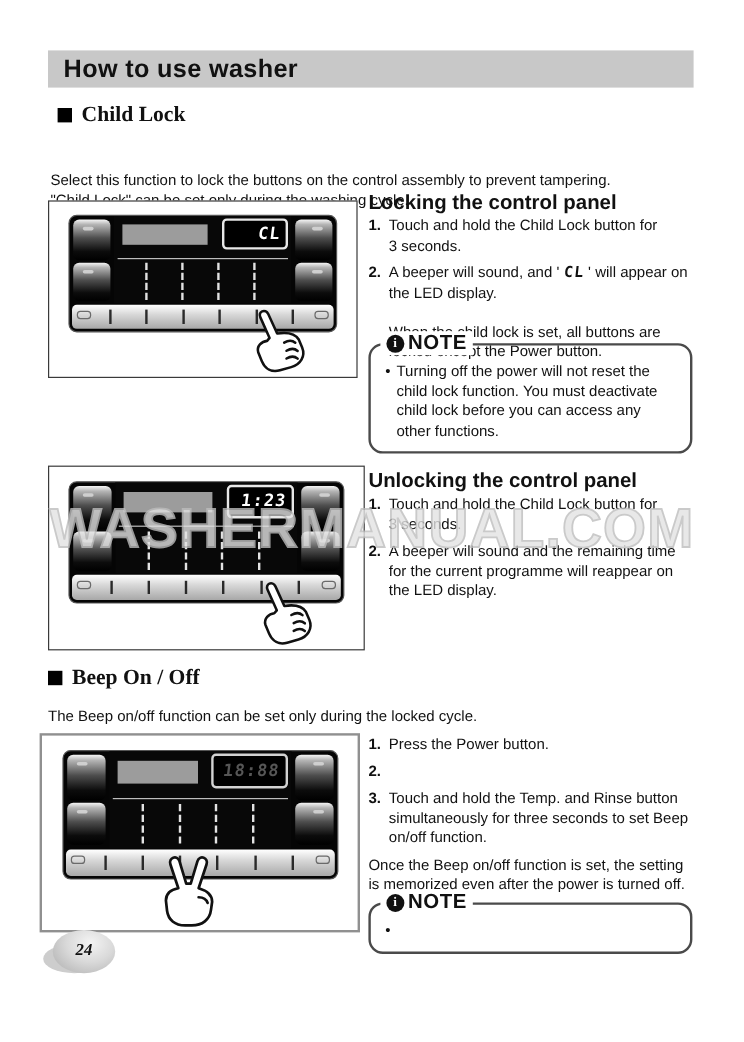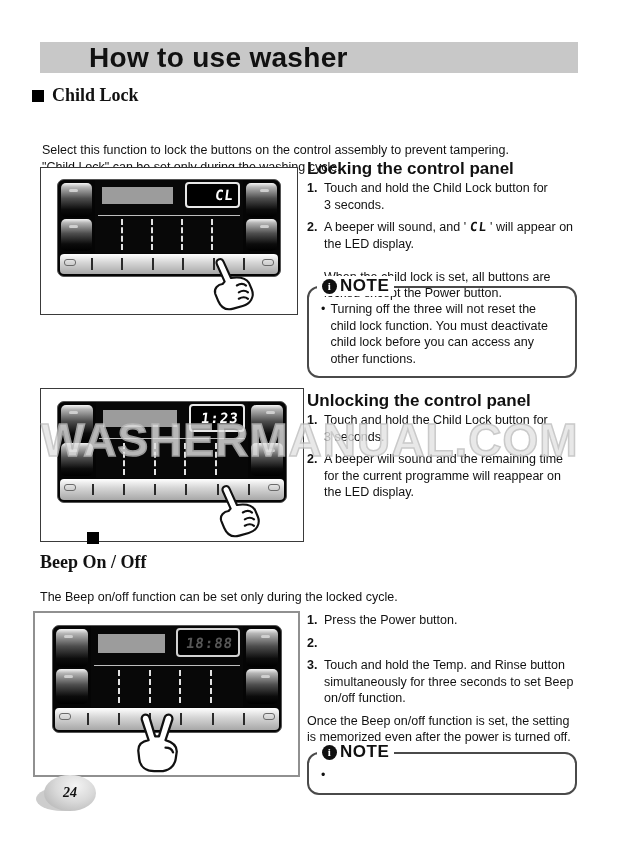--- a/index.html
+++ b/index.html
@@ -5,21 +5,21 @@
   html,body{margin:0;padding:0;}
   body{
     width:620px;height:868px;position:relative;background:#ffffff;
     font-family:"Liberation Sans",sans-serif;color:#111;overflow:hidden;
   }
   .abs{position:absolute;}
 
   
   #header-bar{left:40px;top:42px;width:538px;height:31px;background:#c8c8c8;
     display:flex;align-items:center;}
-  #header-title{font-size:28px;font-weight:700;padding-left:13px;letter-spacing:.3px;margin-left:36px;}
+  #header-title{font-size:21px;font-weight:700;padding-left:13px;letter-spacing:.3px;}
 
   
   .sec-head{display:flex;align-items:center;gap:8px;
     font-family:"Liberation Serif",serif;font-size:18px;font-weight:700;}
   .sq{width:12px;height:12px;background:#000;flex:0 0 auto;}
 
   .body-txt{font-size:12.5px;line-height:16.5px;white-space:pre-line;}
 
   
   .sub-head{font-size:17px;font-weight:700;}
@@ -83,21 +83,21 @@
     display:flex;align-items:center;justify-content:center;}
   #page-blob .num{font-size:14px;font-weight:700;font-style:italic;color:#111;}
 </style>
 </head>
 <body>
 
 <div class="abs" id="header-bar">
   <div id="header-title">How to use washer</div>
 </div>
 
-<div class="abs sec-head" style="left:32px;top:85px;align-items:center;">
+<div class="abs sec-head" style="left:48px;top:85px;align-items:center;">
   <span class="sq"></span>
   <span>Child Lock</span>
 </div>
 
 <div class="abs body-txt" style="left:42px;top:117px;width:548px;margin-top:25px;">Select this function to lock the buttons on the control assembly to prevent tampering.
 "Child Lock" can be set only during the washing cycle.</div>
 
 <div class="abs illus" id="illus1">
   <div class="cpanel" style="left:16px;top:11px;width:222px;height:96px;">
     <div class="btn bl1">
@@ -161,21 +161,21 @@
   </div>
 </div>
 
 <div class="abs note" style="left:307px;top:286px;width:248px;">
   <div class="note-title">
     <span class="note-icon">i</span>
     <span>NOTE</span>
   </div>
   <div class="note-body">
     <span class="bullet">•</span>
-    <span class="step-text">Turning off the three will not reset the
+    <span class="step-text">Turning off the power will not reset the
 child lock function. You must deactivate
 child lock before you can access any
 other functions.</span>
   </div>
 </div>
 
 <div class="abs illus" id="illus2">
   <div class="cpanel" style="left:16px;top:12px;width:228px;height:100px;">
     <div class="btn bl1">
         <span class="dash l"></span>
@@ -231,21 +231,21 @@
   <div class="step">
     <span class="step-num">2.</span>
     <span class="step-text">A beeper will sound and the remaining time
 for the current programme will reappear on
 the LED display.</span>
   </div>
 </div>
 
 <div class="abs" id="watermark">WASHERMANUAL.COM</div>
 
-<div class="abs sec-head" style="left:40px;top:532px;flex-direction:column;">
+<div class="abs sec-head" style="left:40px;top:554px;">
   <span class="sq"></span>
   <span>Beep On / Off</span>
 </div>
 <div class="abs body-txt" style="left:40px;top:589px;width:548px;">The Beep on/off function can be set only during the locked cycle.</div>
 
 <div class="abs illus" id="illus3">
   <div class="cpanel" style="left:17px;top:12px;width:228px;height:106px;">
     <div class="btn bl1">
         <span class="dash l"></span>
       </div>

